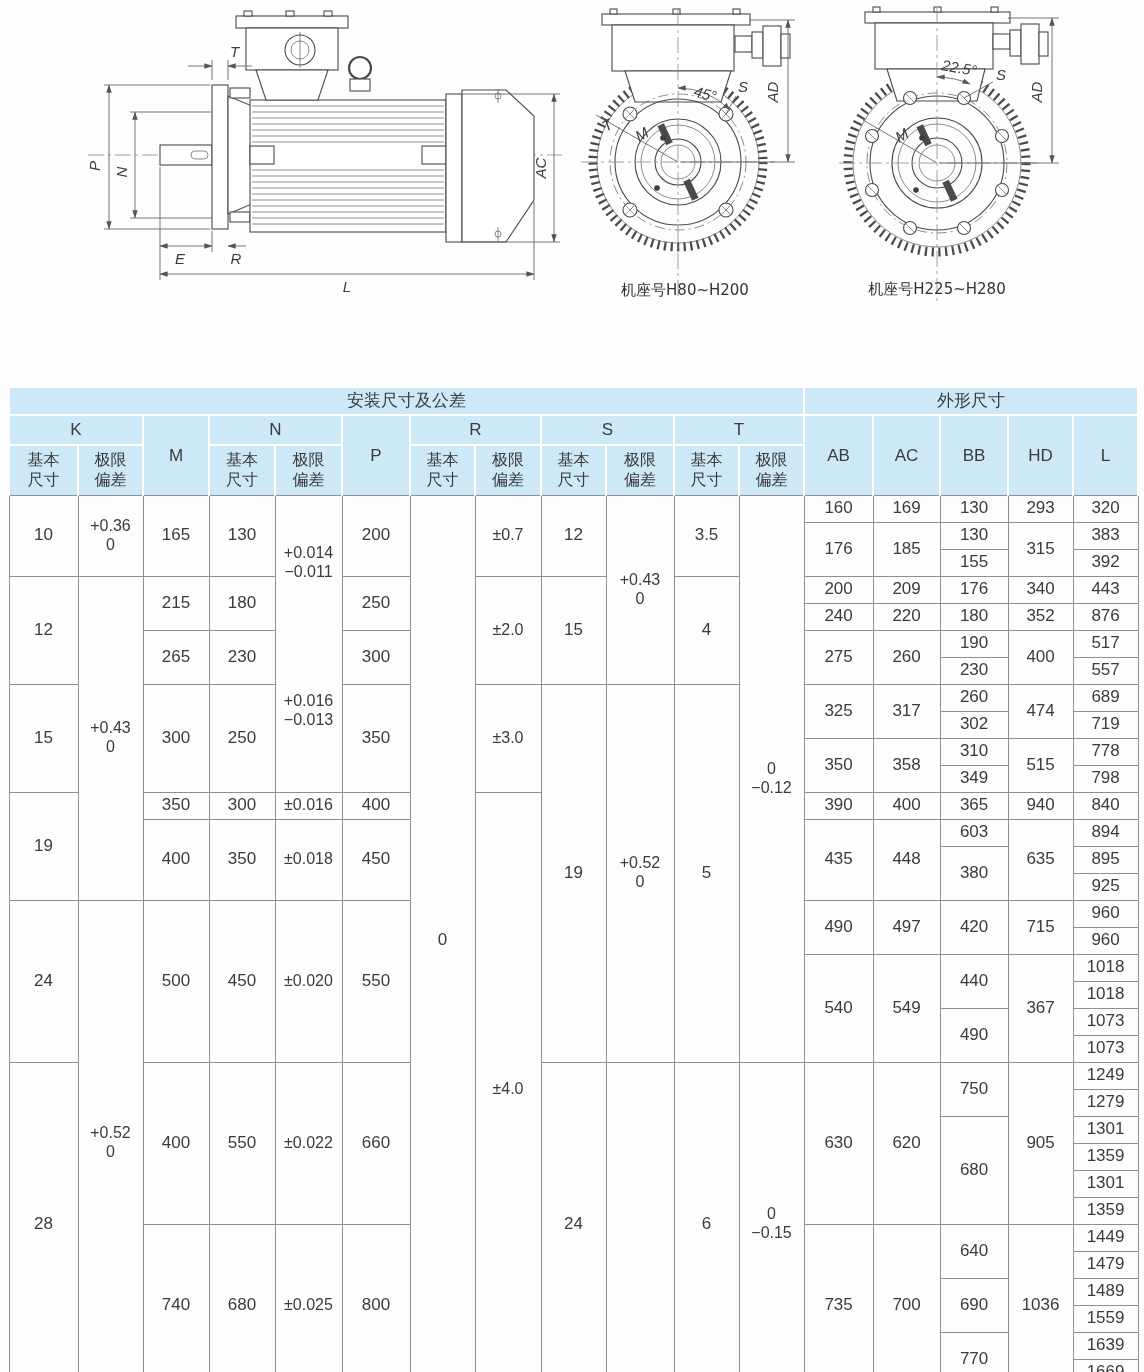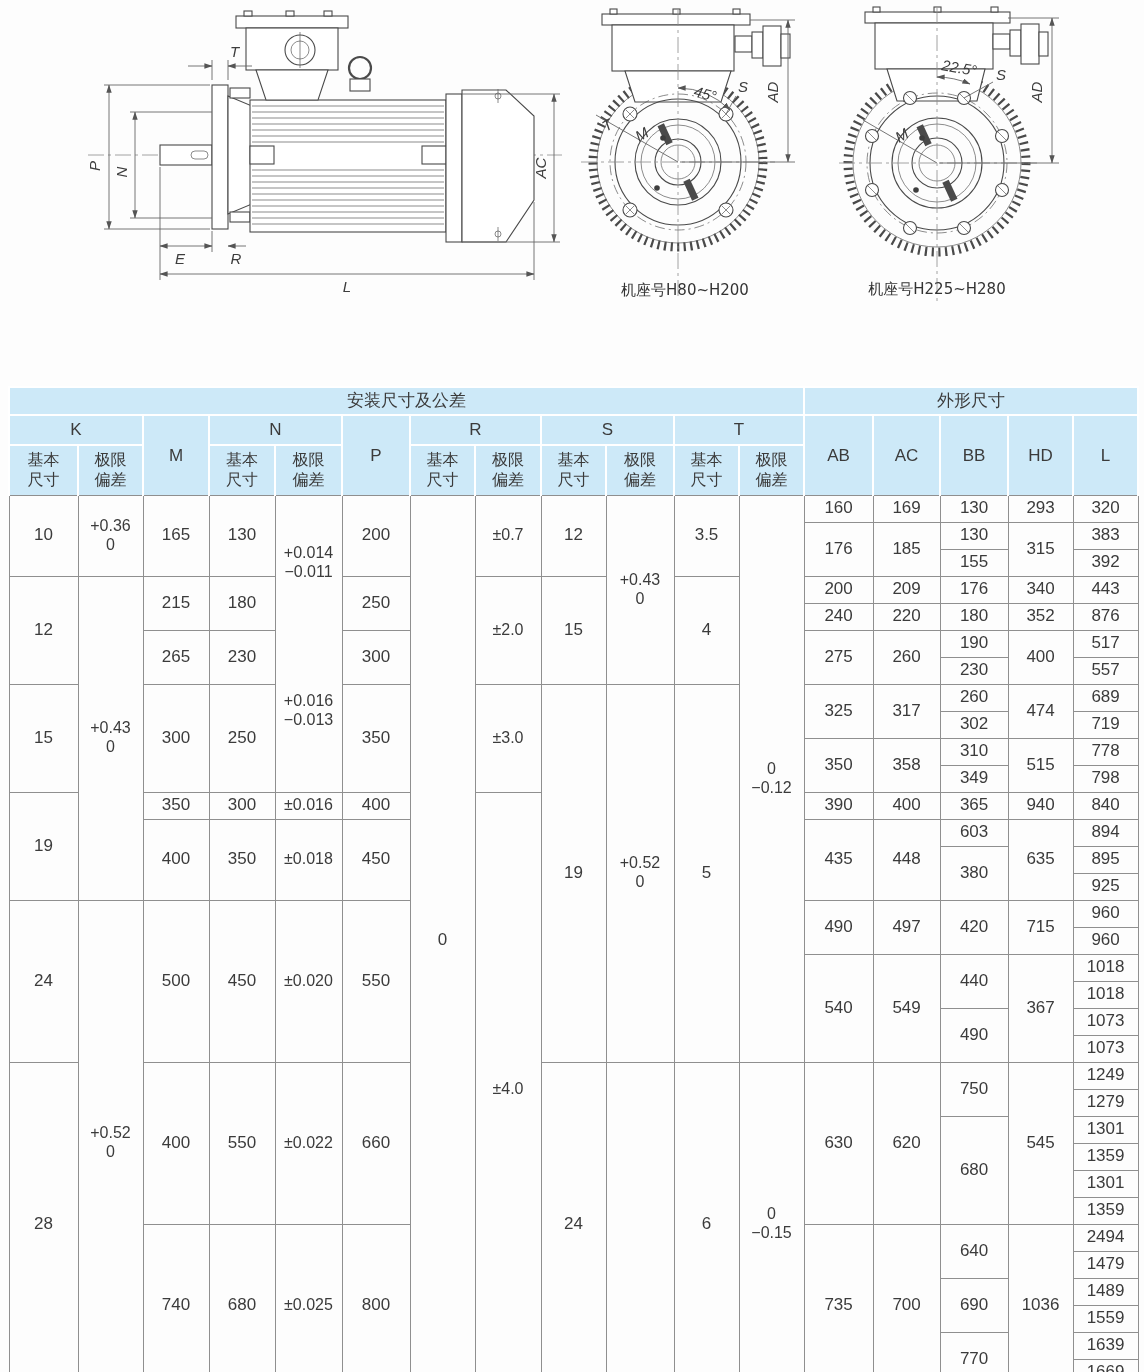--- a/index.html
+++ b/index.html
@@ -499,21 +499,21 @@
             <td rowspan="6" class="col-n_dev">±0.022</td>
             <td rowspan="6" class="col-p">660</td>
             <td rowspan="12" class="col-s_basic">24</td>
             <td rowspan="12" class="col-s_dev"></td>
             <td rowspan="12" class="col-t_basic">6</td>
             <td rowspan="12" class="col-t_dev">0
 −0.15</td>
             <td rowspan="6" class="col-ab">630</td>
             <td rowspan="6" class="col-ac2">620</td>
             <td rowspan="2" class="col-bb">750</td>
-            <td rowspan="6" class="col-hd">545</td>
+            <td rowspan="6" class="col-hd">905</td>
             <td rowspan="1" class="col-l">1249</td>
           </tr>
           <tr>
             <td rowspan="1" class="col-l">1279</td>
           </tr>
           <tr>
             <td rowspan="4" class="col-bb">680</td>
             <td rowspan="1" class="col-l">1301</td>
           </tr>
           <tr>
@@ -527,21 +527,21 @@
           </tr>
           <tr>
             <td rowspan="6" class="col-m">740</td>
             <td rowspan="6" class="col-n_basic">680</td>
             <td rowspan="6" class="col-n_dev">±0.025</td>
             <td rowspan="6" class="col-p">800</td>
             <td rowspan="6" class="col-ab">735</td>
             <td rowspan="6" class="col-ac2">700</td>
             <td rowspan="2" class="col-bb">640</td>
             <td rowspan="6" class="col-hd">1036</td>
-            <td rowspan="1" class="col-l">2494</td>
+            <td rowspan="1" class="col-l">1449</td>
           </tr>
           <tr>
             <td rowspan="1" class="col-l">1479</td>
           </tr>
           <tr>
             <td rowspan="2" class="col-bb">690</td>
             <td rowspan="1" class="col-l">1489</td>
           </tr>
           <tr>
             <td rowspan="1" class="col-l">1559</td>

